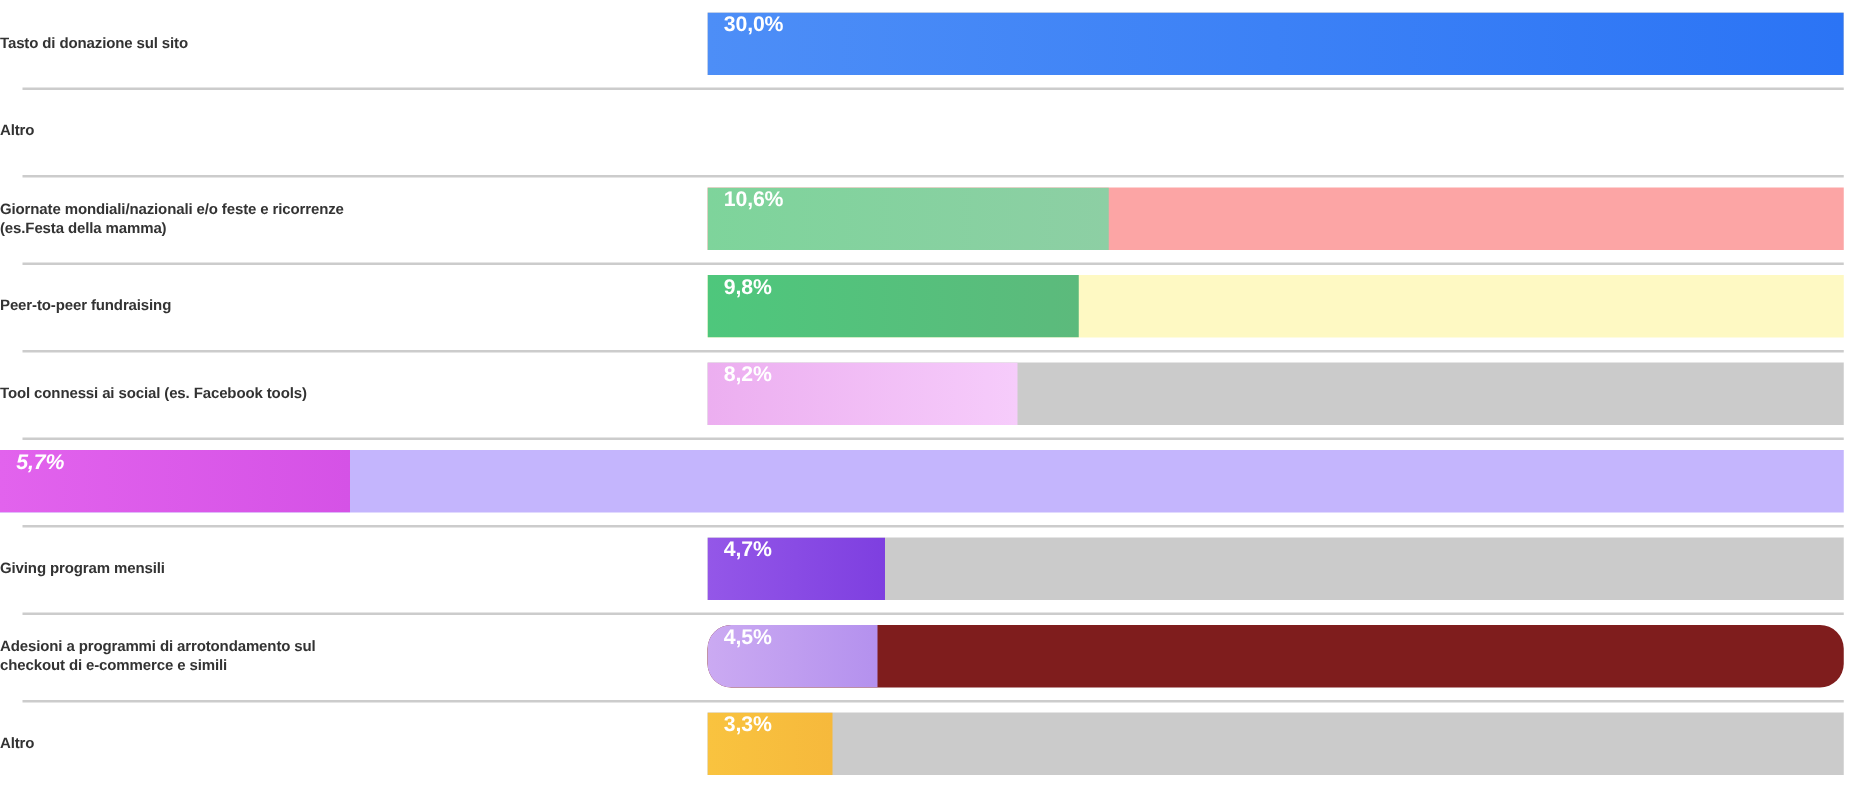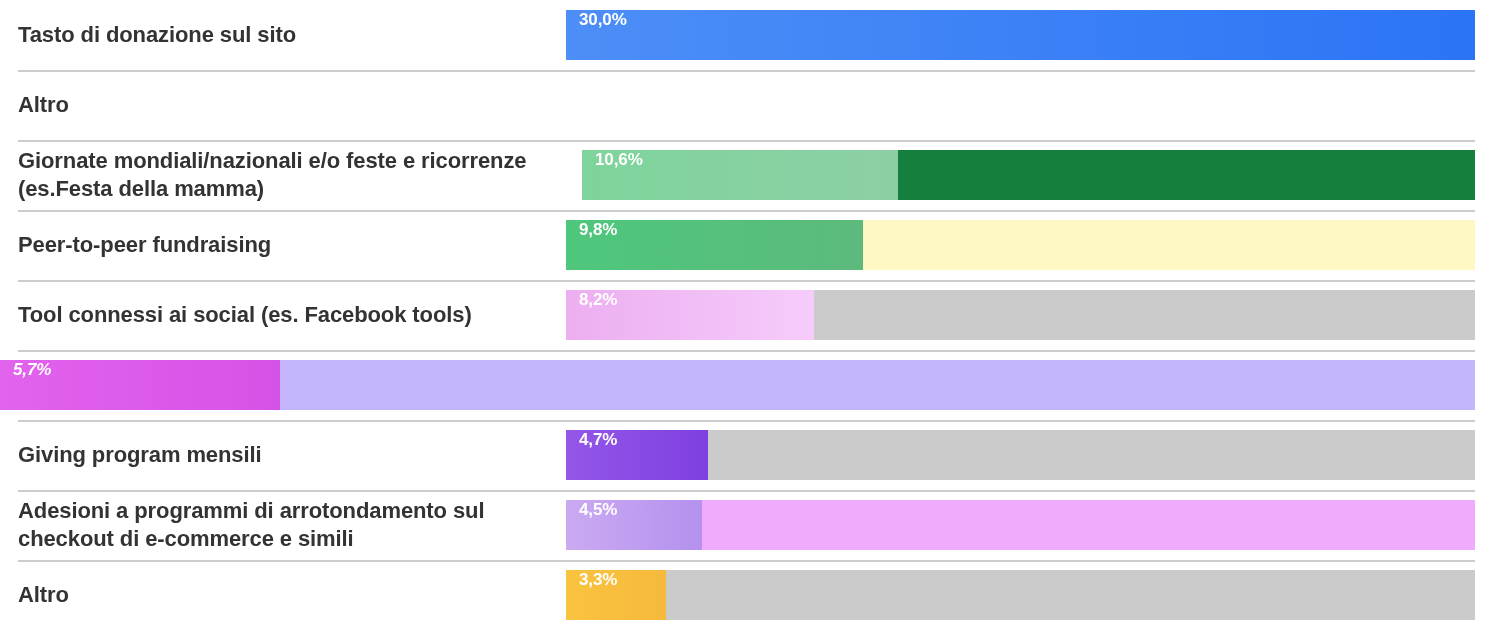--- a/index.html
+++ b/index.html
@@ -38,23 +38,22 @@
     right: 22px;
     top: 0;
     height: 2px;
     background: #cccccc;
   }
 
   .row-label {
     width: 566px;
     flex: 0 0 566px;
     box-sizing: border-box;
-    padding-left: 18px;
     padding-right: 14px;
-    font-size: 22px;
+    font-size: 12px;
     font-weight: bold;
     color: #333333;
     line-height: 1.28;
     letter-spacing: -0.1px;
   }
 
   .row-track {
     position: relative;
     flex: 1 1 auto;
     height: 50px;
@@ -102,21 +101,21 @@
     <div class="row-label" style="color: rgb(51, 51, 51);">
       <span>Altro</span>
     </div>
   </div>
 
   <div class="row">
     <div class="row-label" style="color: rgb(51, 51, 51);">
       <span>Giornate mondiali/nazionali e/o feste e ricorrenze</span><br>
       <span>(es.Festa della mamma)</span>
     </div>
-    <div class="row-track" style="background: #15803d; margin-left: 16px;">
+    <div class="row-track" style="background: #fca5a5;">
       <div class="row-bar" style="width: 35.3333%; background: linear-gradient(90deg, rgb(126, 212, 155) 0%, rgb(141, 207, 164) 100%);">
         <span class="bar-value" style="color: rgb(255, 255, 255);">10,6%</span>
       </div>
     </div>
   </div>
 
   <div class="row">
     <div class="row-label" style="color: rgb(51, 51, 51);">
       <span>Peer-to-peer fundraising</span>
     </div>
@@ -155,21 +154,21 @@
         <span class="bar-value" style="color: rgb(255, 255, 255);">4,7%</span>
       </div>
     </div>
   </div>
 
   <div class="row">
     <div class="row-label" style="color: rgb(51, 51, 51);">
       <span>Adesioni a programmi di arrotondamento sul</span><br>
       <span>checkout di e-commerce e simili</span>
     </div>
-    <div class="row-track" style="background: #f0abfc;">
+    <div class="row-track" style="background: #7f1d1d; border-radius: 19px;">
       <div class="row-bar" style="width: 15%; background: linear-gradient(90deg, rgb(203, 170, 242) 0%, rgb(180, 145, 238) 100%);">
         <span class="bar-value" style="color: rgb(255, 255, 255);">4,5%</span>
       </div>
     </div>
   </div>
 
   <div class="row">
     <div class="row-label" style="color: rgb(51, 51, 51);">
       <span>Altro</span>
     </div>

